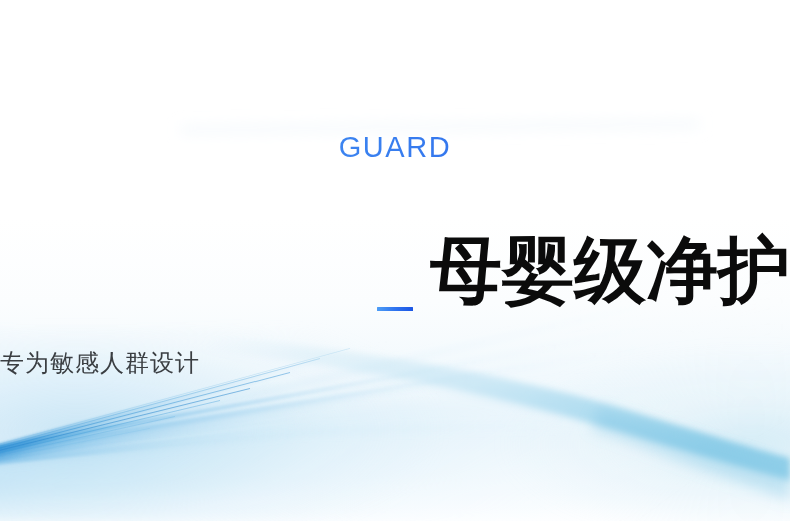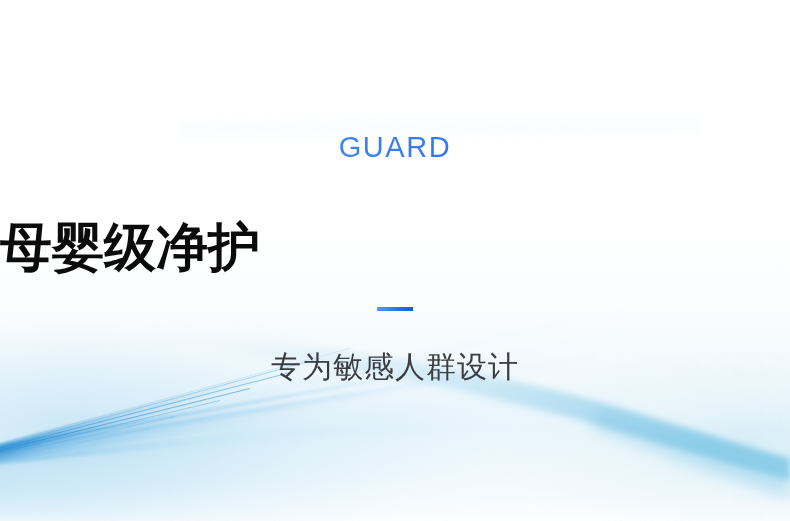--- a/index.html
+++ b/index.html
@@ -98,22 +98,22 @@
     background-clip: text;
     color: transparent;
     -webkit-text-fill-color: transparent;
   }
 
   .headline {
     position: absolute;
     top: 186px;
     left: 0;
     right: 0;
-    text-align: left;
-    font-size: 52px;
+    text-align: right;
+    font-size: 72px;
     font-weight: bold;
     line-height: 1;
     letter-spacing: 0px;
     color: #0b0b0b;
     white-space: nowrap;
   }
 
   .divider {
     position: absolute;
     top: 307px;
@@ -123,22 +123,22 @@
     height: 4px;
     border-radius: 0.5px;
     background-image: linear-gradient(95deg, #4e9ef6 0%, #2f74ef 50%, #1b55e4 100%);
   }
 
   .subhead {
     position: absolute;
     top: 350px;
     left: 0;
     right: 0;
-    text-align: center;
-    font-size: 30px;
+    text-align: left;
+    font-size: 24px;
     font-weight: 400;
     line-height: 1.1;
     letter-spacing: 1px;
     color: #3a3e42;
     white-space: nowrap;
   }
 </style>
 </head>
 <body>
 

